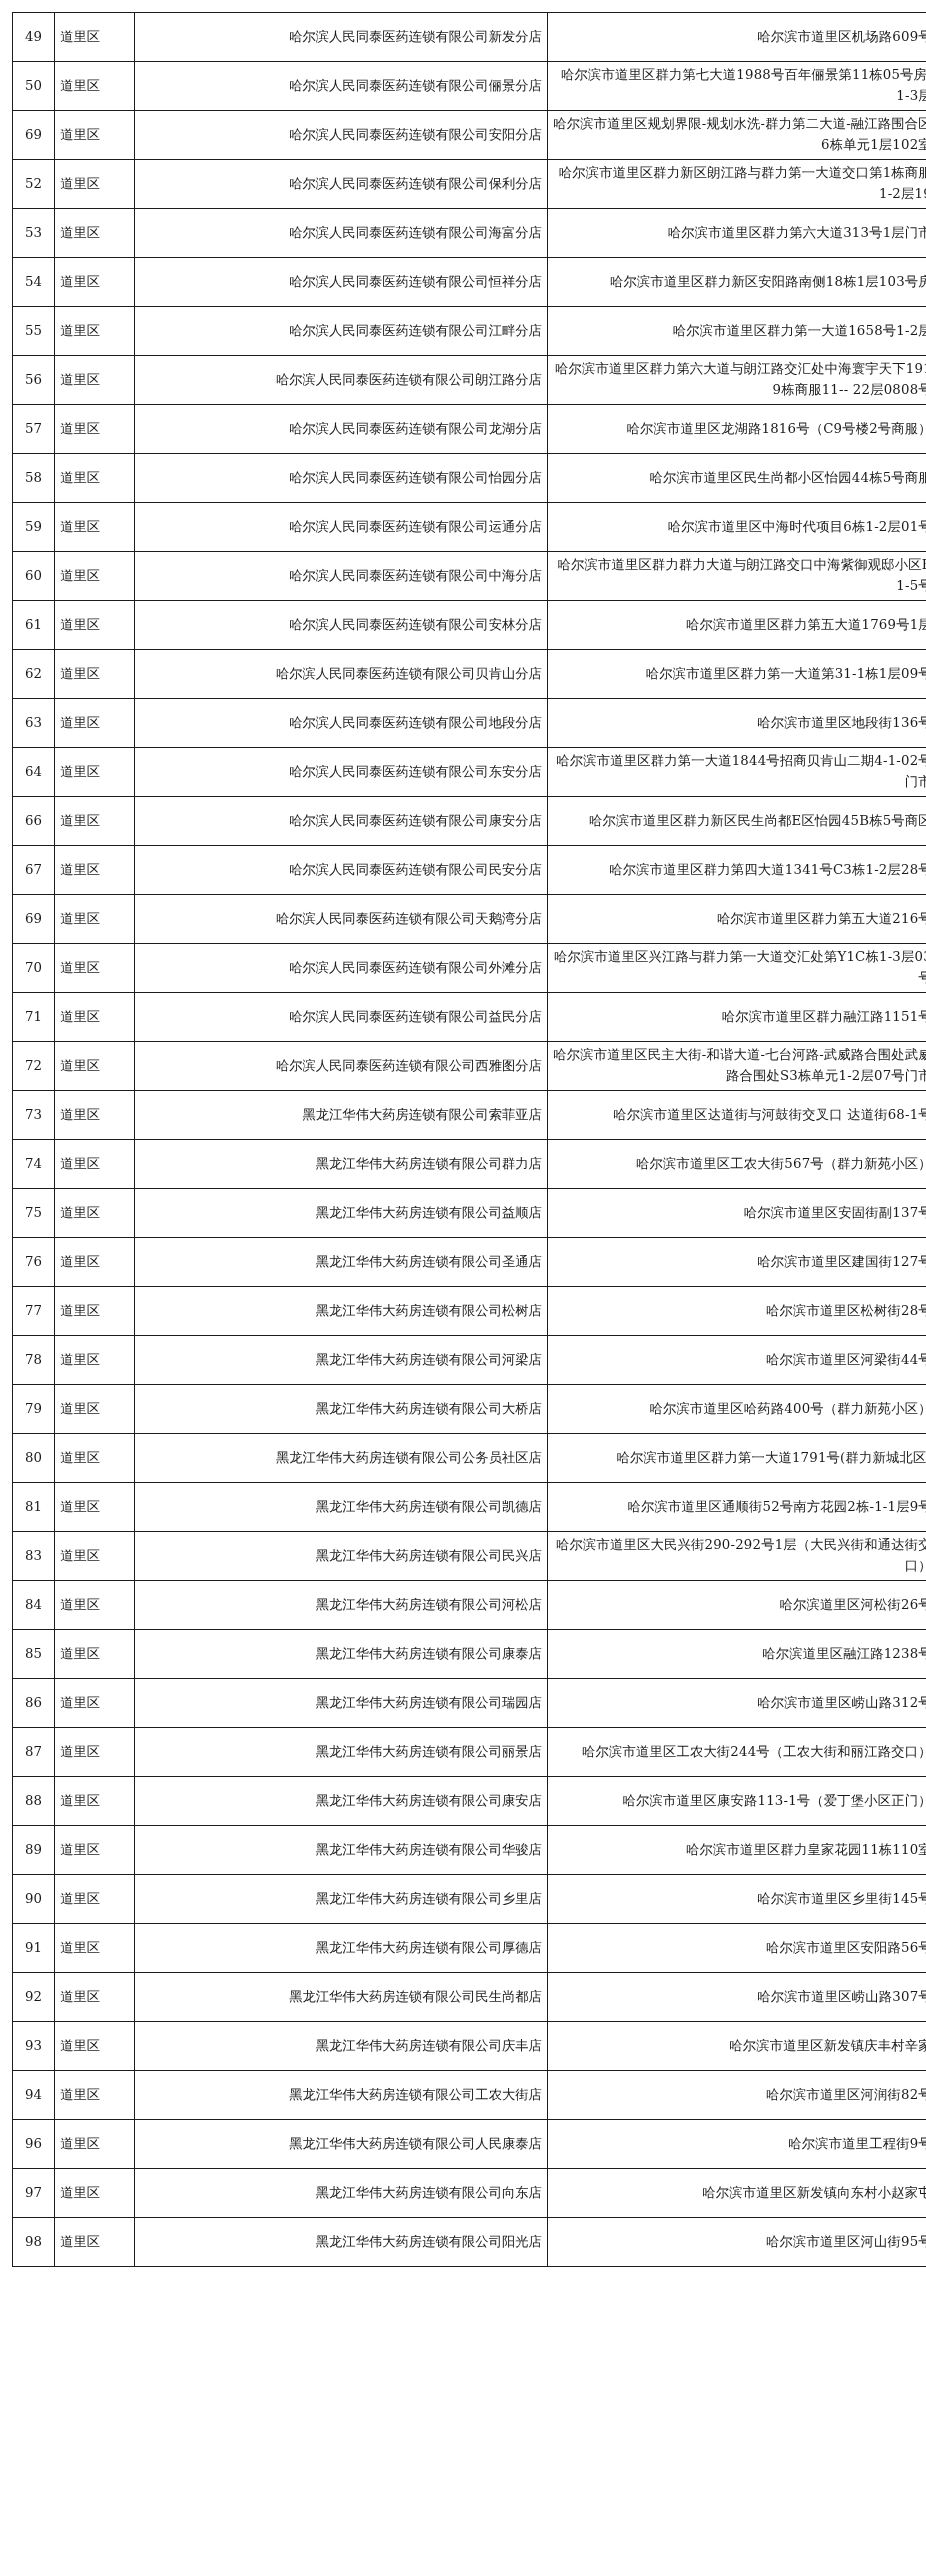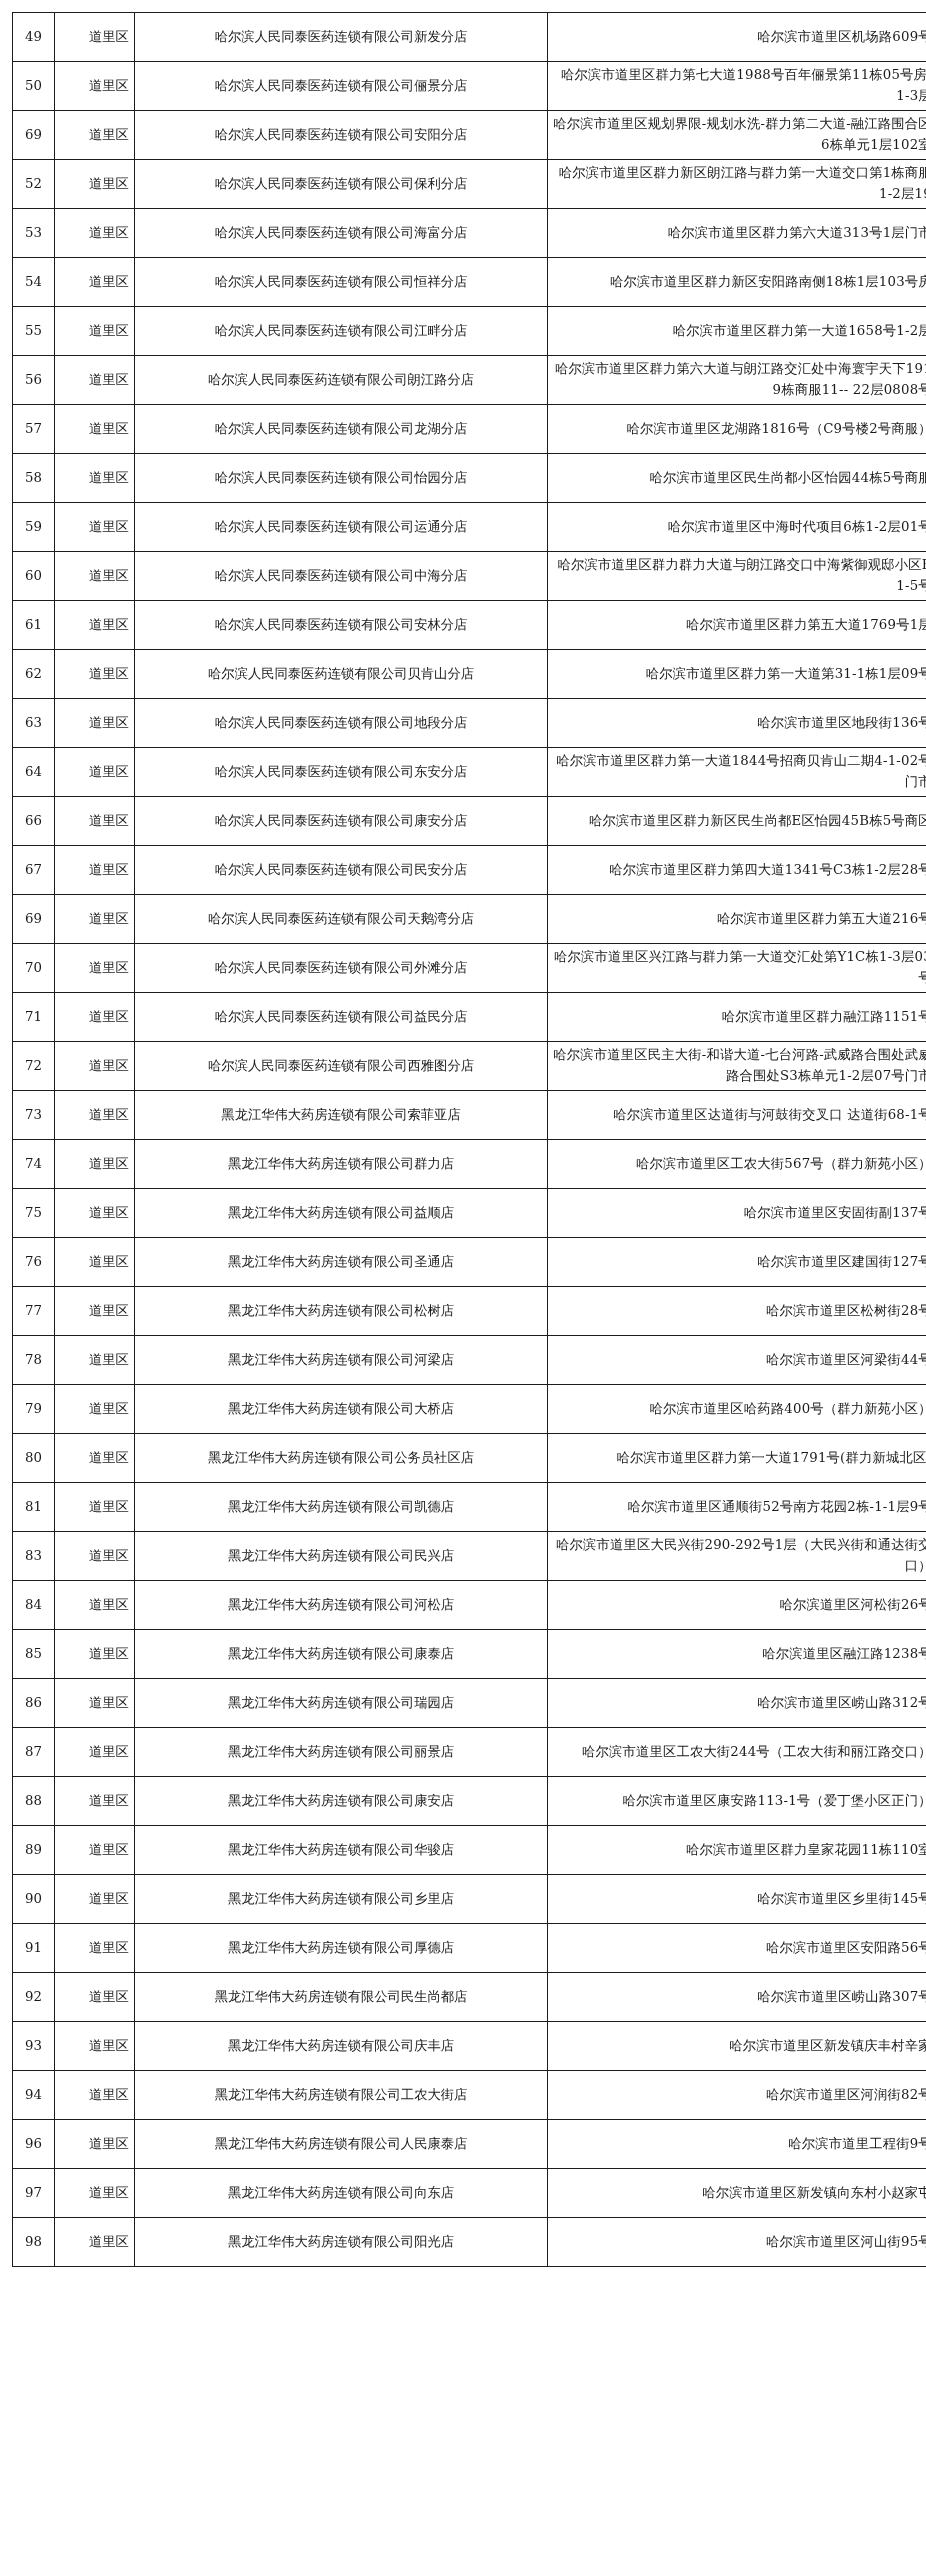--- a/index.html
+++ b/index.html
@@ -27,22 +27,22 @@
       font-size: 13.3px;
       line-height: 20.6px;
       vertical-align: middle;
       overflow: hidden;
     }
     col.c-num  { width: 42px; }
     col.c-dist { width: 80px; }
     col.c-name { width: 413px; }
     col.c-addr { width: 390px; }
     td.num  { text-align: center; padding: 0 1.7px; font-size: 13px; }
-    td.dist { text-align: right; font-size: 14.6px; }
-    td.name { text-align: center; font-size: 13.7px; }
+    td.dist { text-align: left; font-size: 14.6px; }
+    td.name { text-align: right; font-size: 13.7px; }
     td.addr { text-align: right; word-break: break-all; letter-spacing: 0.2px; }
   </style>
 </head>
 <body>
 
 <table class="roster">
   <colgroup>
     <col class="c-num">
     <col class="c-dist">
     <col class="c-name">

